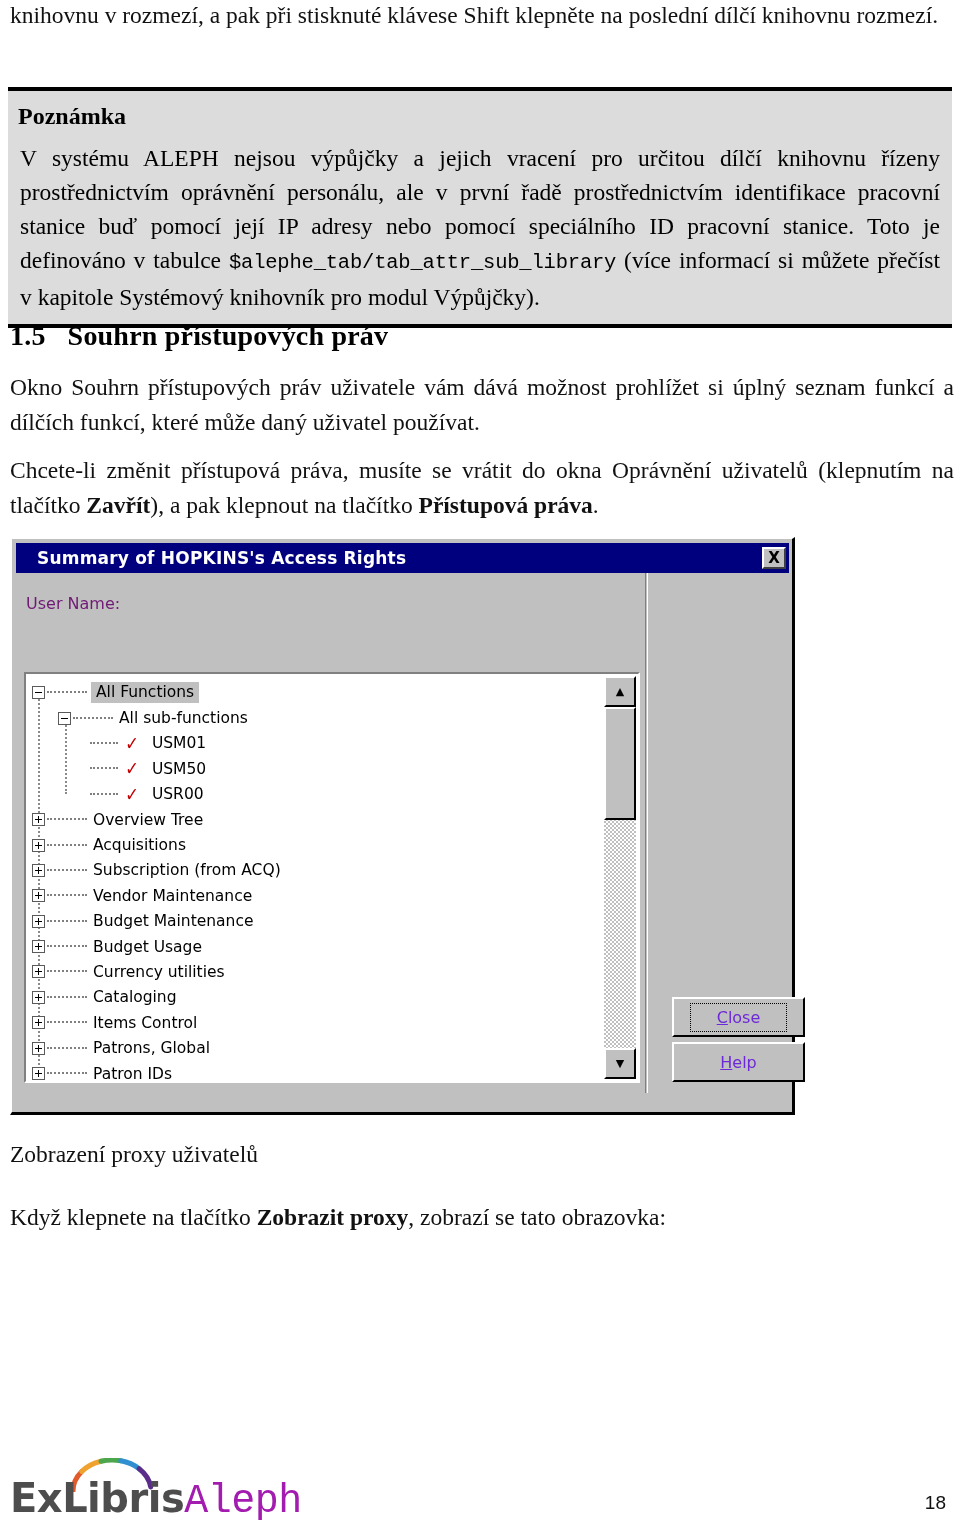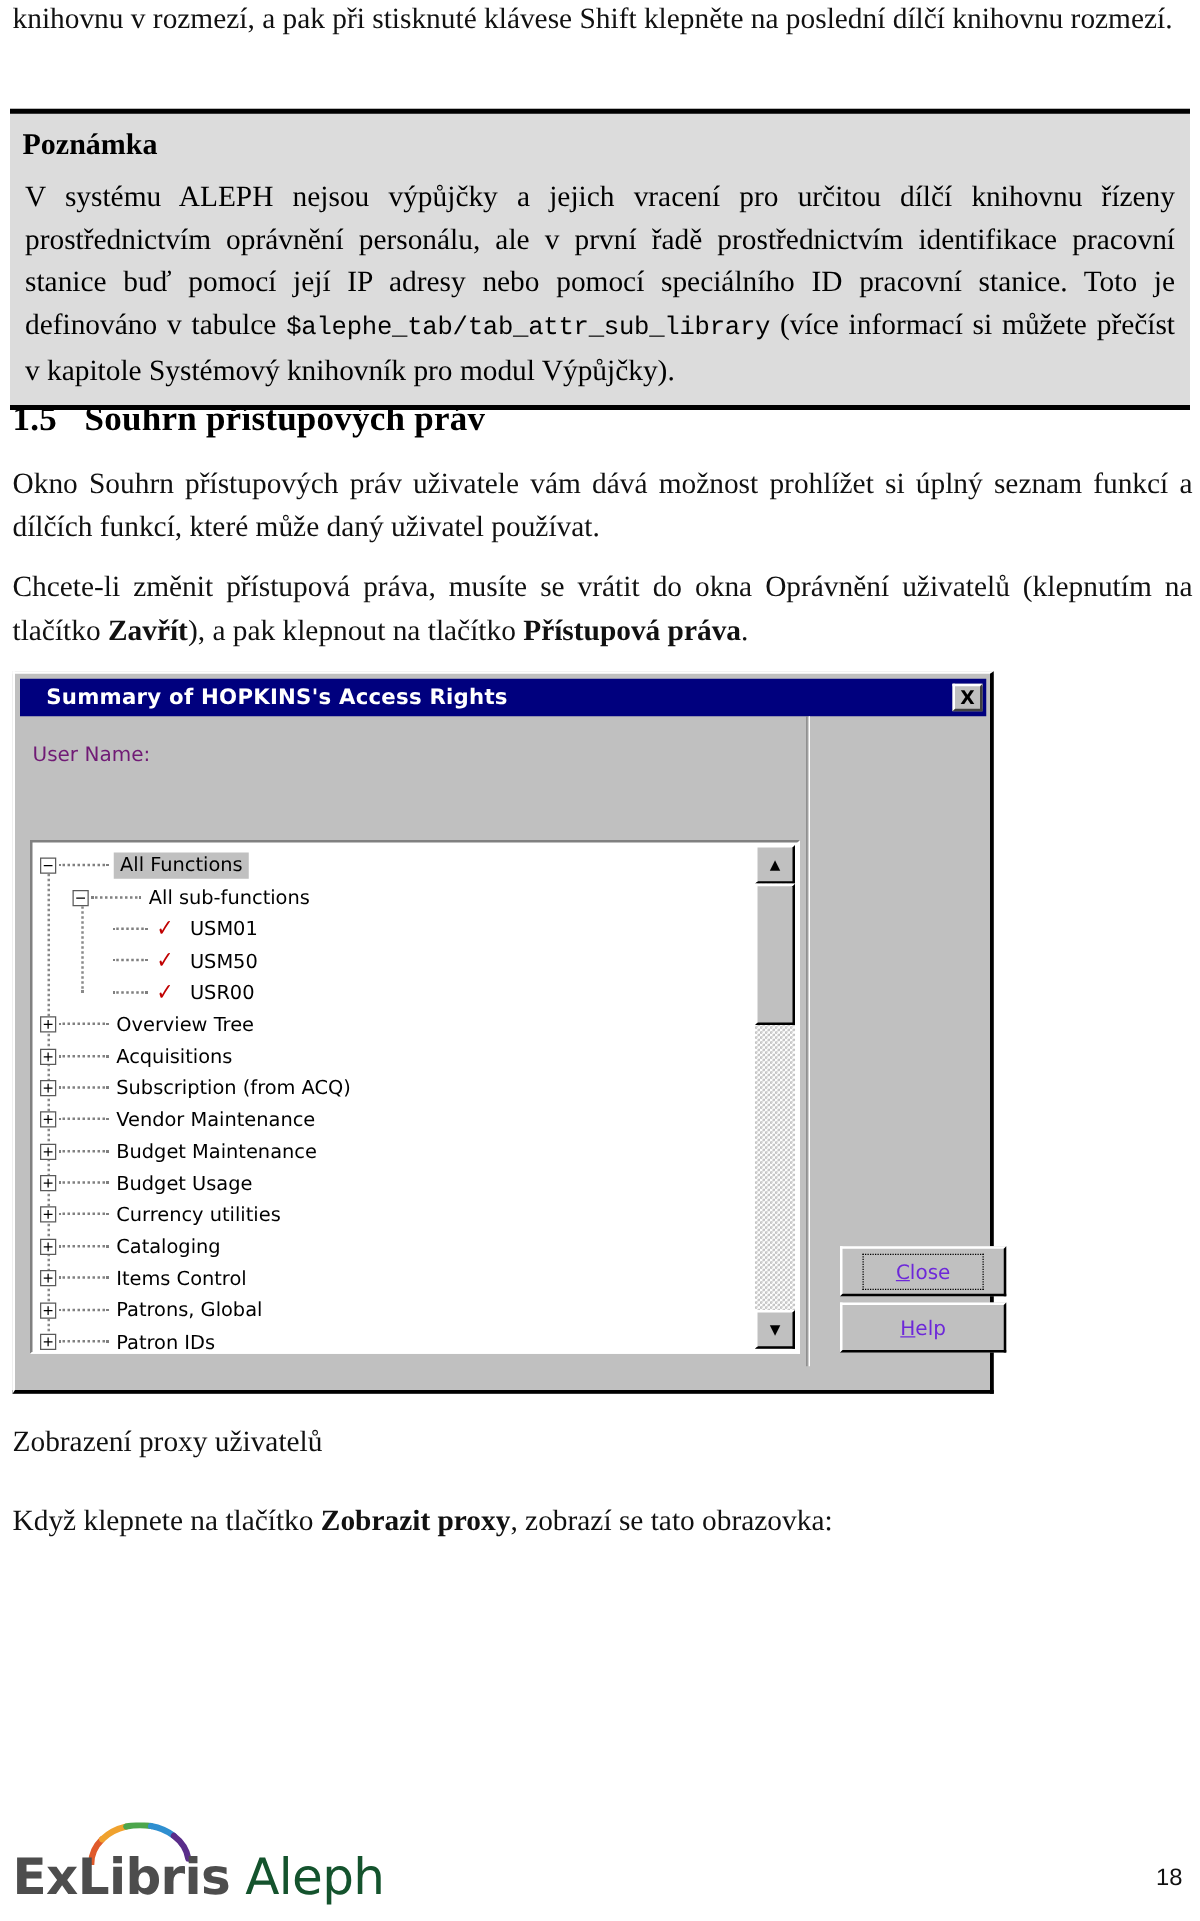--- a/index.html
+++ b/index.html
@@ -335,23 +335,24 @@
     left: 0; bottom: 2px;
     font-family: "DejaVu Sans", "Liberation Sans", sans-serif;
     font-size: 40px;
     font-weight: 600;
     letter-spacing: -0.5px;
     color: #4d4d4d;
     line-height: 1;
     white-space: nowrap;
   }
   .logo-aleph {
-    color: #14532d;
-    margin-left: 12px;
+    color: #a21caf;
+    margin-left: 0;
     font-weight: 500;
+    font-family: Liberation Mono, monospace;
   }
   .logo-arc {
     position: absolute;
     left: 59px;
     top: 2px;
     width: 86px;
     height: 34px;
   }
   .page-number {
     position: absolute;

